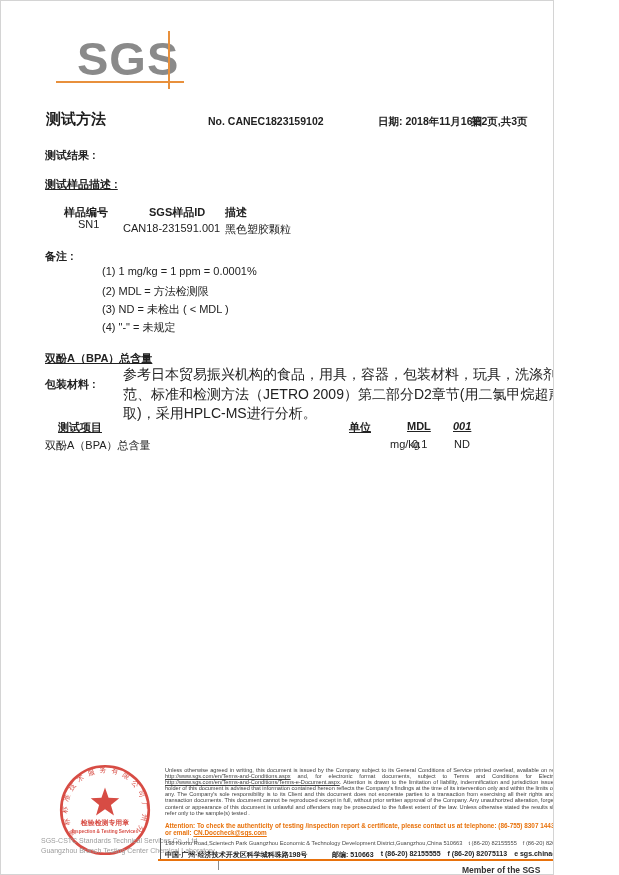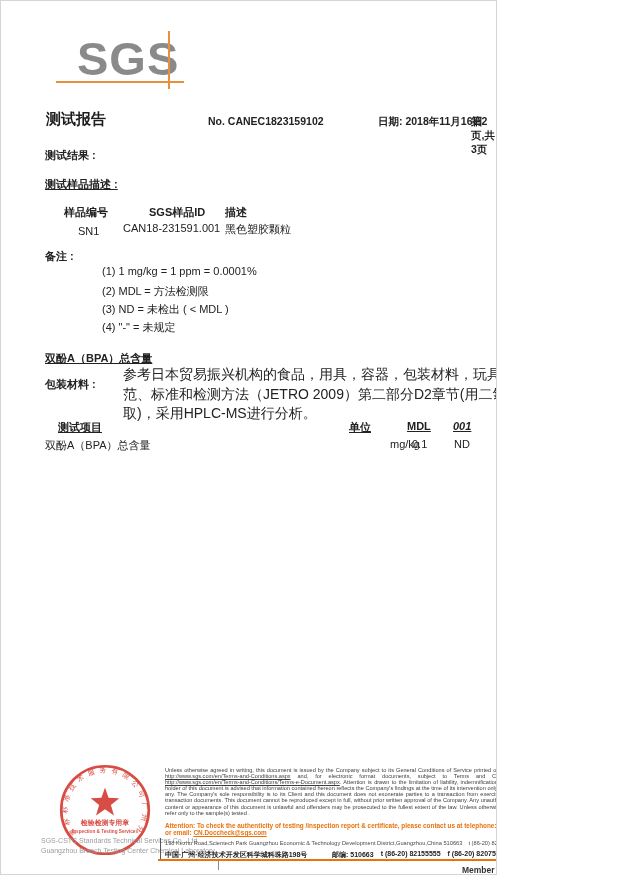--- a/index.html
+++ b/index.html
@@ -1,17 +1,17 @@
 <!DOCTYPE html>
 <html><head>
 <meta charset="utf-8">
 <style>
   * { margin:0; padding:0; box-sizing:border-box; }
   body { background:#ffffff; font-family:"Liberation Sans","DejaVu Sans",sans-serif; }
-  .page { position:relative; width:497px; height:875px; background:#fff; border:1px solid #d4d4d4; overflow:hidden; }
+  .page { position:relative; width:554px; height:875px; background:#fff; border:1px solid #d4d4d4; overflow:hidden; }
 
   
   .logo-text { position:absolute; left:76px; top:30px; font-size:47px; font-weight:bold; color:#8a8a8a; letter-spacing:1px; font-family:"Liberation Sans",sans-serif; }
   .logo-hline { position:absolute; left:55px; top:80px; width:128px; height:2px; background:#e8903c; }
   .logo-vline { position:absolute; left:167px; top:30px; width:2px; height:58px; background:#e8903c; }
 
   
   .doc-title { position:absolute; left:45px; top:109px; font-size:15px; font-weight:bold; color:#1c1c1c; }
   .report-no { position:absolute; left:207px; top:114px; font-size:10.5px; font-weight:bold; color:#222; }
   .report-date { position:absolute; left:377px; top:114px; font-size:10.5px; font-weight:bold; color:#222; }
@@ -20,21 +20,21 @@
   .lbl { font-size:11px; font-weight:bold; color:#222; }
   .val { font-size:11px; color:#222; }
   .u { text-decoration:underline; }
 
   .results-label { position:absolute; left:44px; top:147px; }
   .sample-heading { position:absolute; left:44px; top:176px; }
 
   .st-h1 { position:absolute; left:63px;  top:204px; }
   .st-h2 { position:absolute; left:148px; top:204px; }
   .st-h3 { position:absolute; left:224px; top:204px; }
-  .st-c1 { position:absolute; left:77px;  top:224px; }
+  .st-c1 { position:absolute; left:77px;  top:217px; }
   .st-c2 { position:absolute; left:122px; top:221px; }
   .st-c3 { position:absolute; left:224px; top:221px; }
 
   .remarks-label { position:absolute; left:44px; top:248px; }
   .note-1 { position:absolute; left:101px; top:264px; }
   .note-2 { position:absolute; left:101px; top:283px; }
   .note-3 { position:absolute; left:101px; top:301px; }
   .note-4 { position:absolute; left:101px; top:319px; }
 
   .bpa-heading { position:absolute; left:44px; top:350px; }
@@ -71,21 +71,21 @@
 </style>
 </head>
 <body>
 
 <div class="page">
 
   <div class="logo-text">SGS</div>
   <div class="logo-hline"></div>
   <div class="logo-vline"></div>
 
-  <div class="doc-title">测试报告</div>
+  <div class="doc-title">测试方法</div>
   <div class="report-no">No. CANEC1823159102</div>
   <div class="report-date">日期: 2018年11月16日</div>
   <div class="page-info">第2页,共3页</div>
 
   <div class="results-label lbl">测试结果 :</div>
   <div class="sample-heading lbl u">测试样品描述 :</div>
 
   <div class="st-h1 lbl">样品编号</div>
   <div class="st-h2 lbl">SGS样品ID</div>
   <div class="st-h3 lbl">描述</div>

